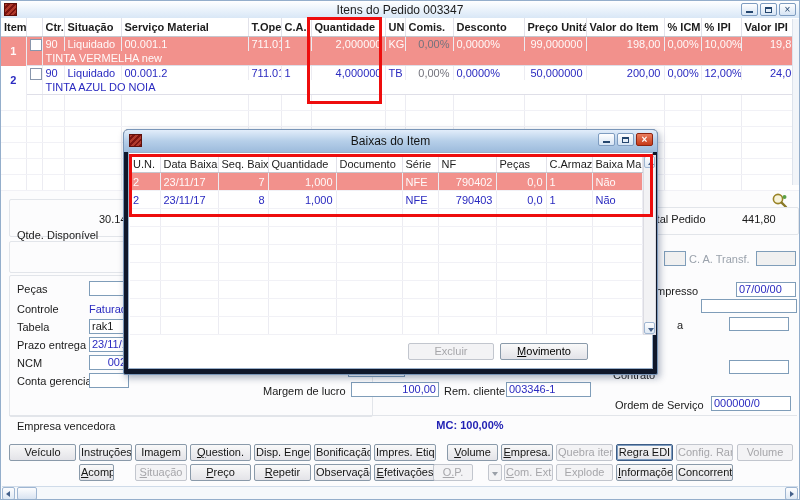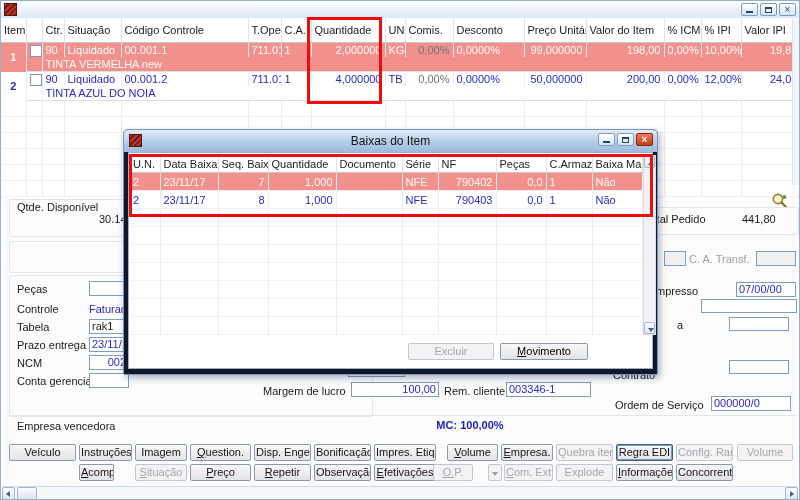--- a/index.html
+++ b/index.html
@@ -11,21 +11,21 @@
   .titlebar .title{position:absolute;left:0;right:0;top:2px;text-align:center;font-size:12px;color:#1c1c1c}
   .appicon{position:absolute;left:3px;top:2px;width:13px;height:13px;border:1px solid #5e100a;background:repeating-linear-gradient(135deg,#b03a2c 0 2px,#7c1410 2px 4px);box-sizing:border-box}
   .winctl{position:absolute;top:2px;display:flex;gap:2px}
   .winbtn{width:17px;height:13px;border:1px solid #7e9cc0;border-radius:2px;background:linear-gradient(#ffffff,#d6e4f4);position:relative;color:#24466e;font-size:10px;line-height:11px;text-align:center;box-sizing:border-box}
   .winbtn.red{background:linear-gradient(#ea7d5e,#c63a18);border-color:#8e2410;color:#fff;font-weight:bold}
   .g-min{position:absolute;left:4px;bottom:2px;width:7px;height:2px;background:#24466e}
   .g-max{position:absolute;left:4px;top:3px;width:7px;height:6px;border:1px solid #24466e;border-top-width:2px;box-sizing:border-box}
 
   
   table.grid{position:absolute;left:0;top:17px;width:800px;border-collapse:collapse;table-layout:fixed;background:#fff;font-size:11px}
-  .grid th{font-weight:normal;text-align:left;height:24px;padding:0 3px;border-right:1px solid #e2e2ea;border-bottom:1px solid #c6c6ce;white-space:nowrap;overflow:hidden;color:#1c1c1c}
+  .grid th{font-weight:bold;text-align:left;height:18px;padding:0 3px;border-right:1px solid #e2e2ea;border-bottom:1px solid #c6c6ce;white-space:nowrap;overflow:hidden;color:#1c1c1c}
   .grid td{height:14px;padding:0 3px;border-right:1px solid #ececf2;white-space:nowrap;overflow:hidden}
   .grid tr.desc td{border-bottom:1px solid #dfdfe8}
   .grid tr.empty td{height:15px;border-bottom:1px solid #f1f1f6}
   .grid tr.red td{background:#f2918c;color:rgba(255,255,255,.95)}
   .grid tr.blu td{color:#2a2ac0}
   .itemno{text-align:center;font-weight:bold;vertical-align:middle}
   .r{text-align:right}
   .gray{color:#73737d!important}
   .checkbox{display:inline-block;width:10px;height:10px;background:#fff;border:1px solid #8896ac;vertical-align:middle}
   .vscroll{position:absolute;left:791px;top:18px;width:8px;height:166px;background:#f2f5f9;border-left:1px solid #dde3ec}
@@ -78,20 +78,21 @@
 
   .magnifier{position:absolute;left:770px;top:191px;width:18px;height:18px}
 </style>
 </head>
 <body>
 
 <div id="app">
 
   <div class="titlebar">
     <span class="appicon"></span>
+    <div class="title">Itens do Pedido 003347</div>
     <div class="winctl" style="right:3px">
       <div class="winbtn">
           <span class="g-min"></span>
         </div>
       <div class="winbtn">
           <span class="g-max"></span>
         </div>
       <div class="winbtn"><span>×</span></div>
     </div>
   </div>
@@ -114,21 +115,21 @@
         <col style="width:37px">
         <col style="width:40px">
         <col style="width:60px">
       </colgroup>
     <thead>
       <tr>
         <th>Item</th>
         <th></th>
         <th>Ctr.</th>
         <th>Situação</th>
-        <th>Código Controle</th>
+        <th>Serviço Material</th>
         <th>T.Oper.</th>
         <th>C.A.</th>
         <th>Quantidade</th>
         <th>UNI</th>
         <th>Comis.</th>
         <th>Desconto</th>
         <th>Preço Unitário</th>
         <th>Valor do Item</th>
         <th>% ICMS</th>
         <th>% IPI</th>
@@ -286,21 +287,21 @@
           <td></td>
           <td></td>
           <td></td>
           <td></td>
         </tr>
     </tbody>
   </table>
   <div class="vscroll"></div>
 
   <div class="gbox" style="left:8px;top:198px;width:362px;height:36px"></div>
-  <div class="lbl" style="left:16px;top:200px">Qtde. Disponível</div>
+  <div class="lbl" style="left:16px;top:228px">Qtde. Disponível</div>
   <div class="lbl" style="left:98px;top:212px">30.147.114</div>
   <div class="gbox" style="left:8px;top:240px;width:362px;height:30px"></div>
   <div class="gbox" style="left:8px;top:274px;width:362px;height:140px"></div>
 
   <div class="lbl" style="left:16px;top:282px">Peças</div>
   <div class="fld" style="left:88px;top:280px;width:44px"></div>
   <div class="lbl" style="left:16px;top:302px">Controle</div>
   <div class="lbl blue" style="left:88px;top:302px">Faturado</div>
   <div class="lbl" style="left:16px;top:320px">Tabela</div>
   <div class="fld" style="left:88px;top:318px;width:60px;color:#1a1a1a">rak1</div>

